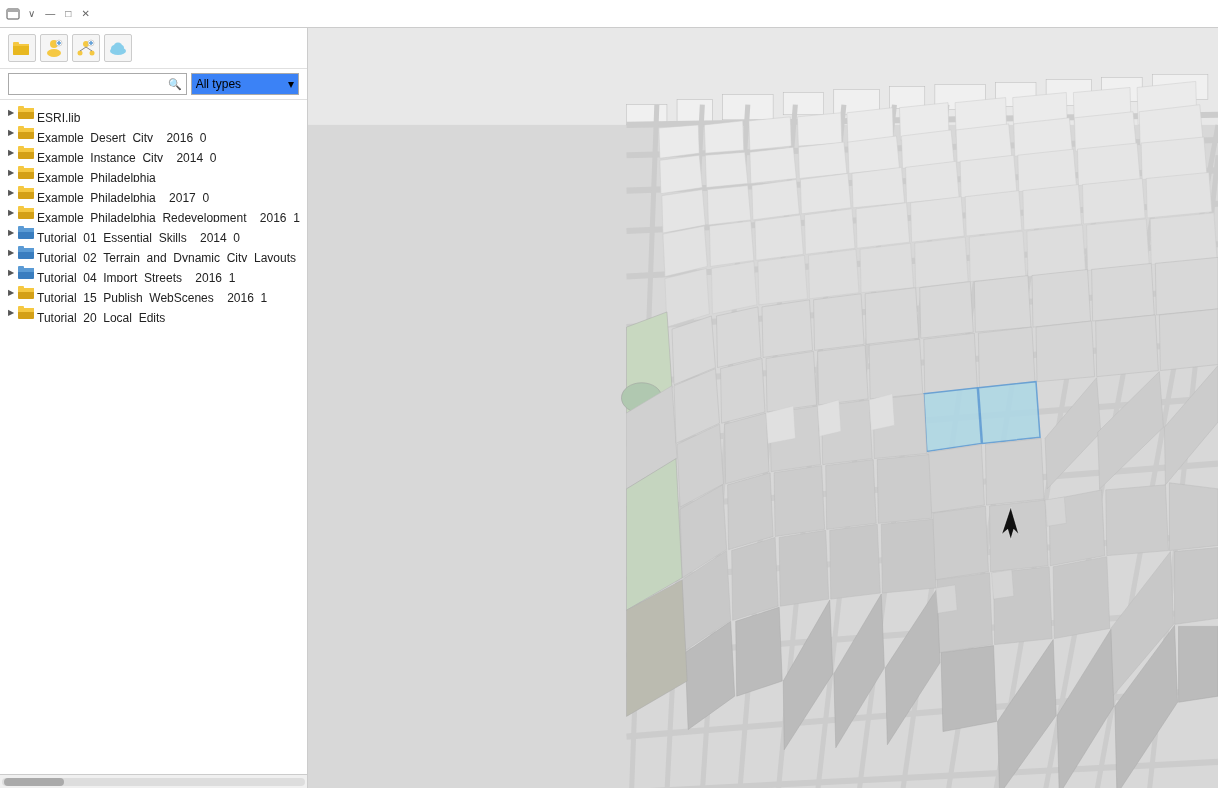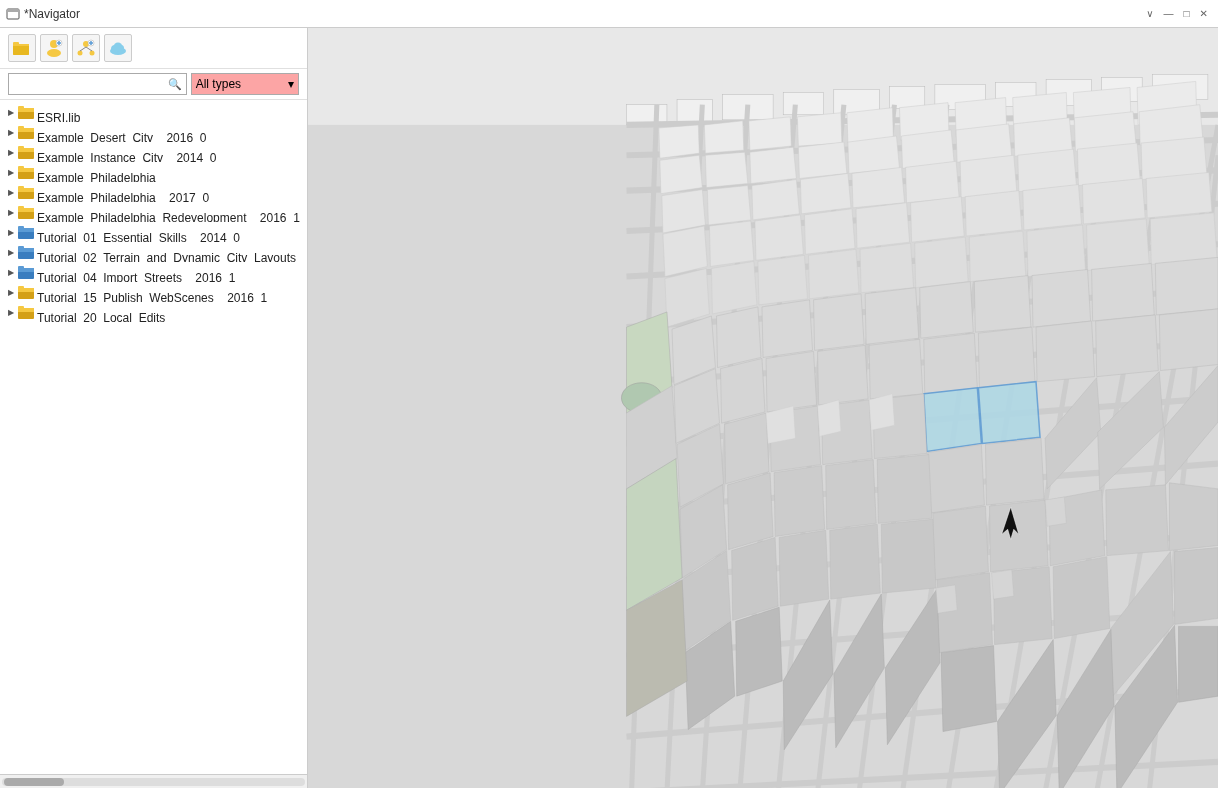--- a/index.html
+++ b/index.html
@@ -84,21 +84,21 @@
       padding: 2px 4px;
       height: 22px;
     }
     .search-box input {
       border: none; outline: none; flex: 1; font-size: 12px;
       background: transparent;
     }
     .search-icon { color: #666; font-size: 11px; }
     .filter-dropdown {
       border: 1px solid #aaa;
-      background: #fca5a5;
+      background: #3b82f6;
       height: 22px;
       padding: 0 4px;
       font-size: 12px;
       cursor: pointer;
       display: flex; align-items: center; gap: 4px;
       white-space: nowrap;
       width: 110px;
     }
 
     
@@ -185,21 +185,20 @@
 </head>
 <body>
 
 <div class="title-bar">
   <span class="title-bar-icon">
     <svg width="14" height="14" viewBox="0 0 14 14">
       <rect x="1" y="2" width="12" height="10" rx="1" fill="none" stroke="#555" stroke-width="1"></rect>
       <rect x="1" y="2" width="12" height="3" rx="1" fill="#aaa"></rect>
     </svg>
   </span>
-  <span class="title-bar-text">*Navigator</span>
   <div class="title-bar-controls">
     <span class="win-btn">∨</span>
     <span class="win-btn">—</span>
     <span class="win-btn">□</span>
     <span class="win-btn">✕</span>
   </div>
 </div>
 
 <div class="main-layout">
 

